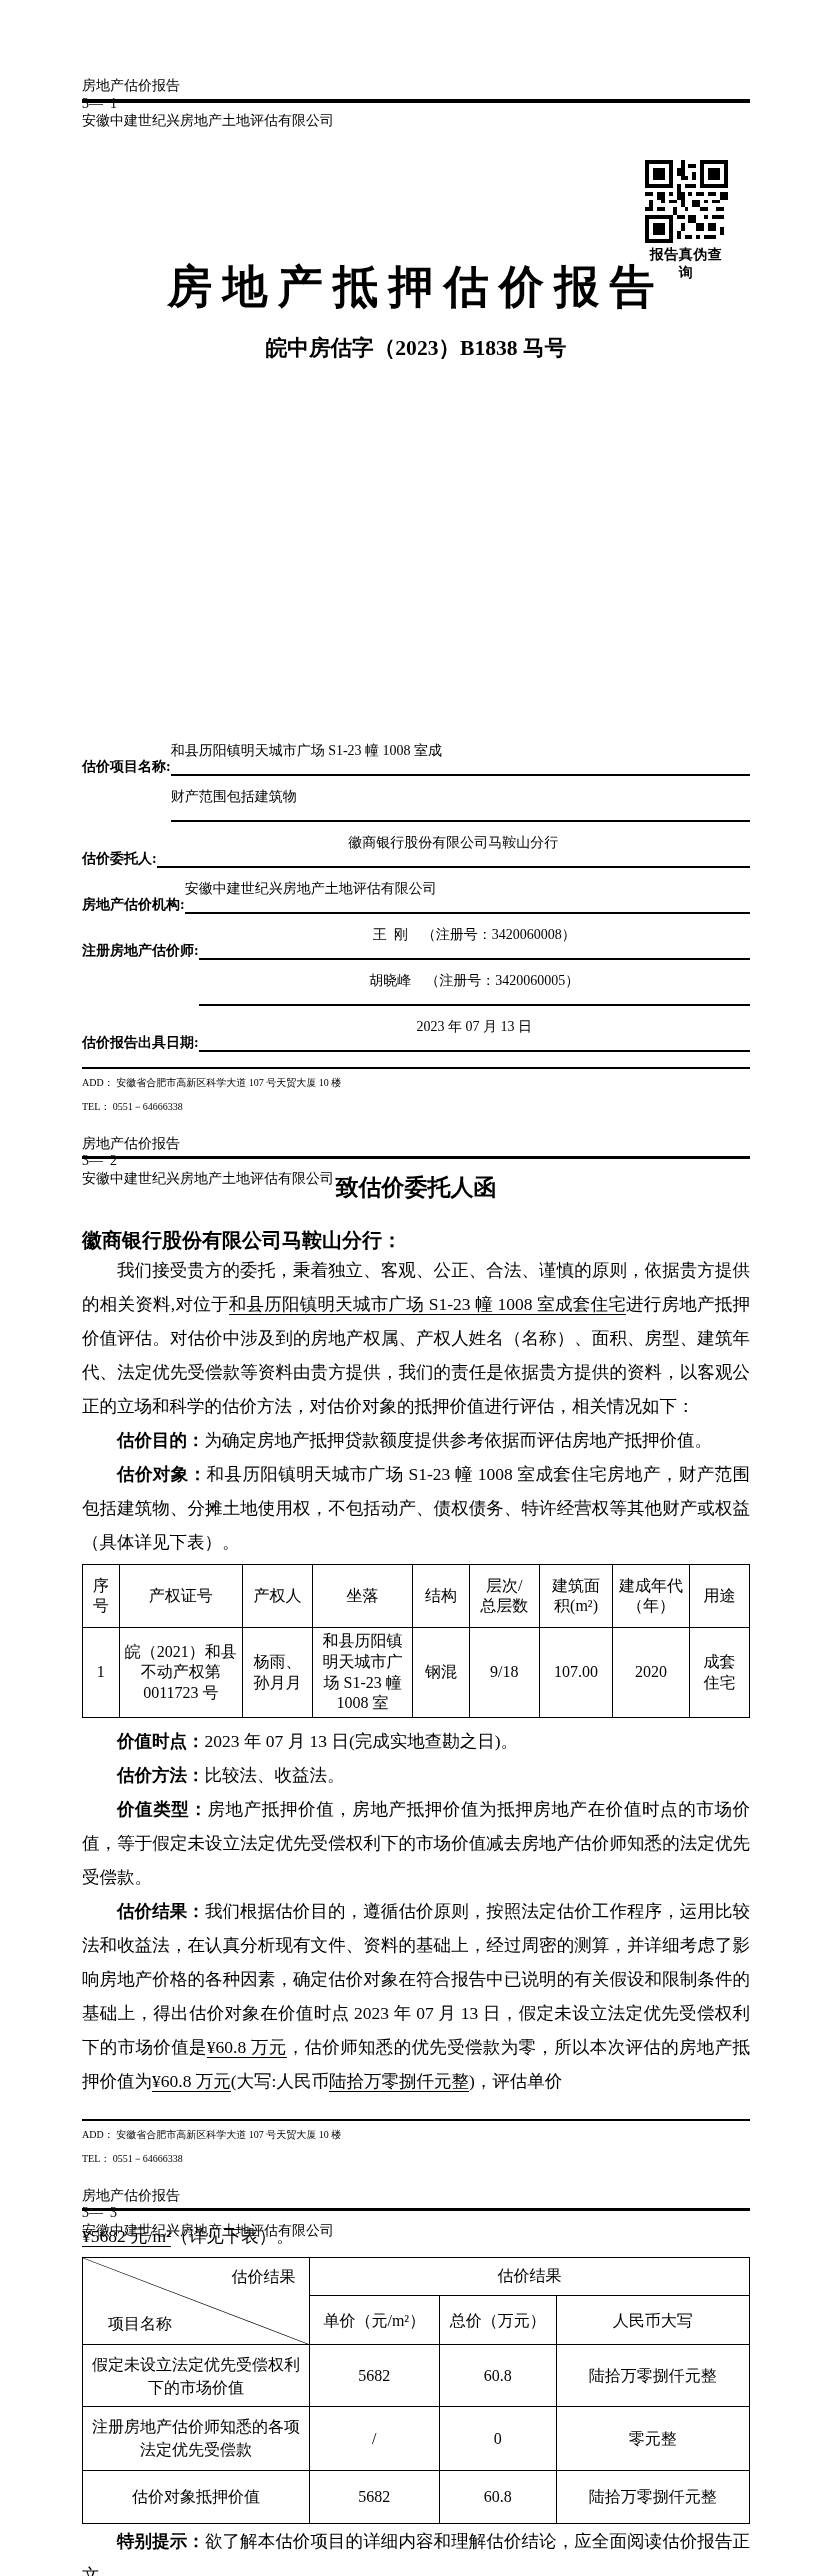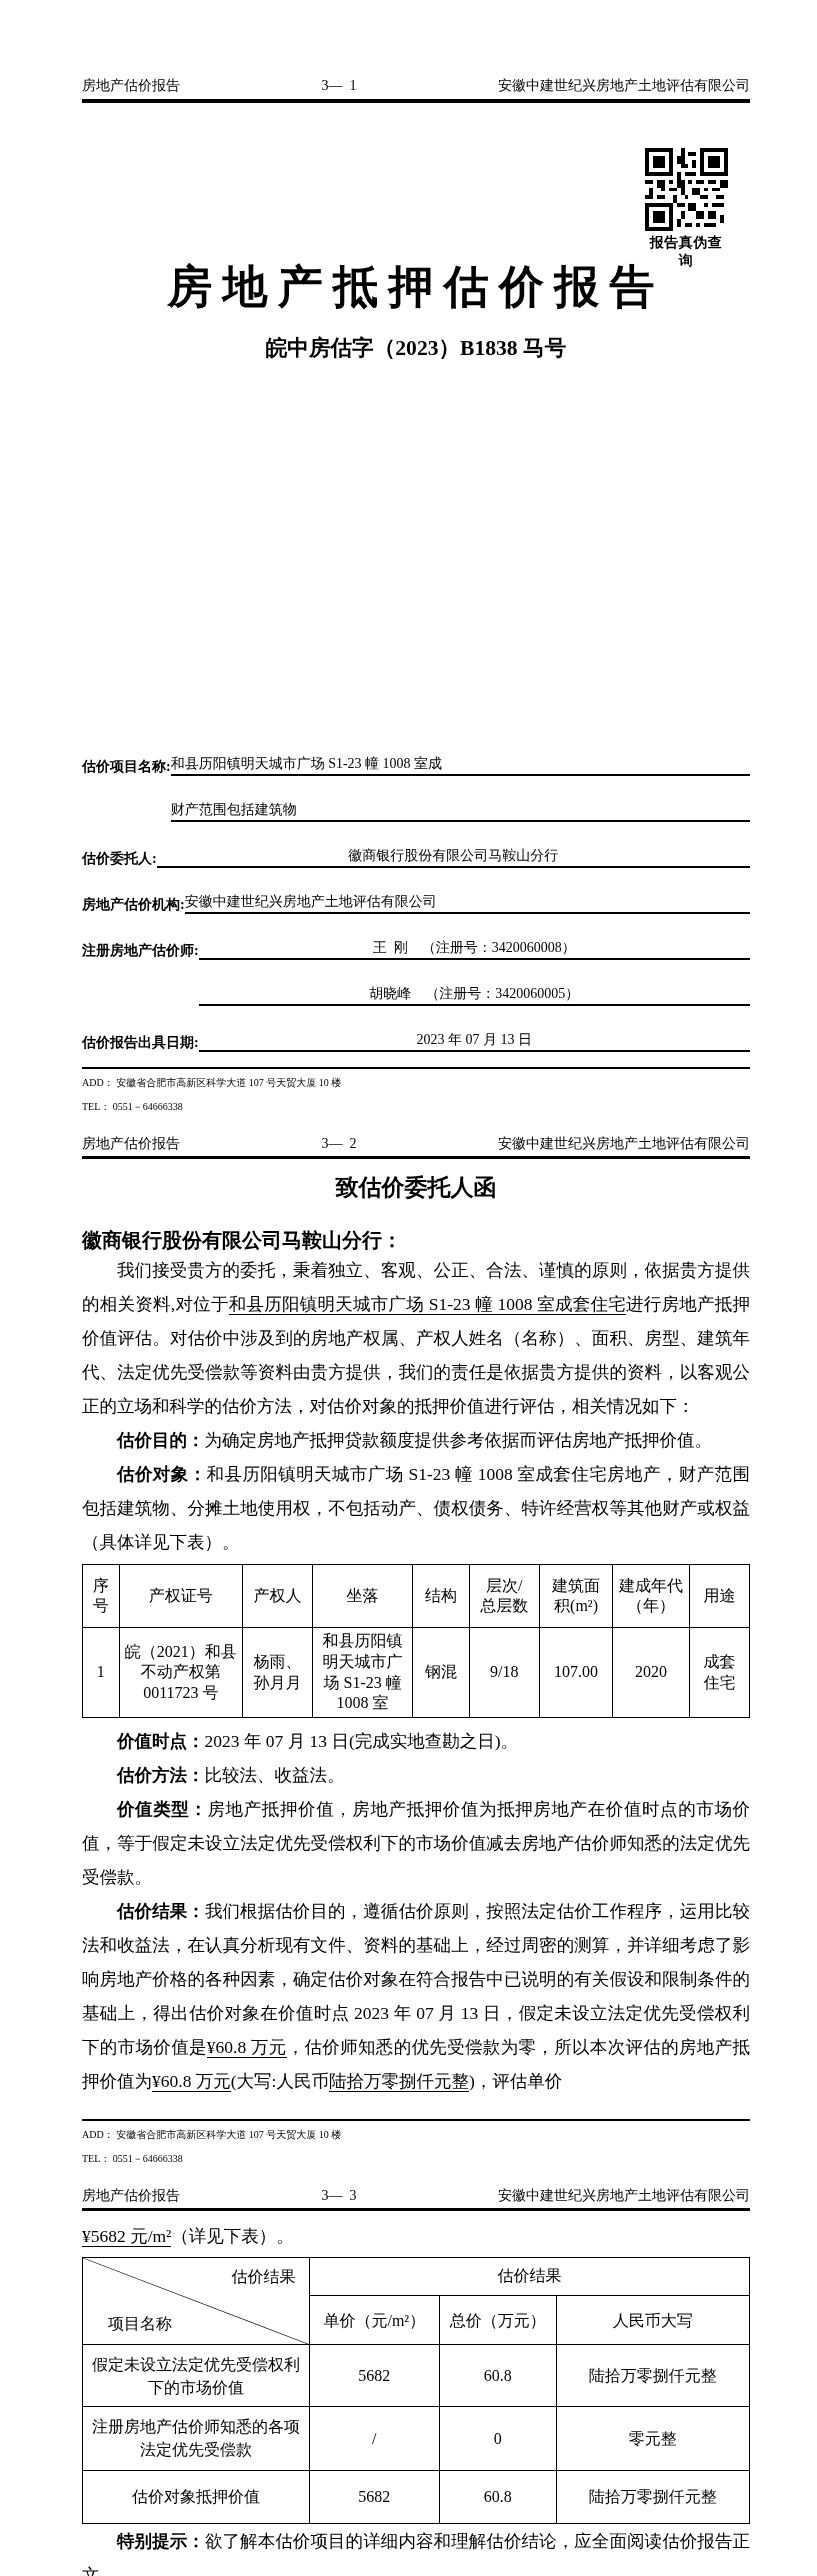--- a/index.html
+++ b/index.html
@@ -3,45 +3,45 @@
 <meta charset="utf-8">
 <style>
   html,body{margin:0;padding:0;background:#fff;color:#000;
     font-family:"Liberation Serif","DejaVu Serif",serif;}
   .doc{width:818px;background:#fff;}
   .page{position:relative;width:818px;overflow:hidden;background:#fff;}
   .page1{height:1128px}.page2{height:1051px}.page3{height:1121px}
 
   
   .phead{position:absolute;left:82px;right:68px;display:flex;
-    justify-content:space-between;align-items:baseline;font-size:14px;line-height:17.5px;white-space:pre;}
+    justify-content:space-between;align-items:baseline;font-size:14px;line-height:17.5px;white-space:pre;flex-direction:column;}
   .p1 .phead{top:77px}.p2 .phead{top:6.7px}.p3 .phead{top:7.7px}
   .rule{position:absolute;left:82px;right:68px;background:#000;}
   .rule-top1{top:99px;height:3.6px}
   .rule-top2{top:28px;height:2.6px}
   .rule-top3{top:29px;height:2.6px}
   .pfoot{position:absolute;left:82px;right:68px;}
   .p1 .pfoot{bottom:11.3px}.p2 .pfoot{bottom:10.3px}
   .frule{height:2.6px;background:#000;}
   .fline{font-size:10px;line-height:19.6px;margin-top:4.1px;white-space:pre;}
   .fline:first-of-type{margin-top:7.2px}
 
   
-  .qr{position:absolute;top:148px;right:89px;width:86px;text-align:center;}
+  .qr{position:absolute;top:160px;right:89px;width:86px;text-align:center;}
   .qr svg{display:block;margin:0 auto;}
   .qrcap{font-size:14px;font-weight:bold;margin-top:3.1px;letter-spacing:0.5px;}
   .p1body{padding:260px 68px 0 82px;}
   .rtitle{font-size:45px;font-weight:bold;text-align:center;letter-spacing:10.3px;
     line-height:54px;margin:0;}
   .rnum{font-size:21.6px;font-weight:bold;text-align:center;margin-top:19.6px;line-height:29px;}
   .fields{margin-top:367px;font-size:14px;}
   .frow{display:flex;align-items:flex-end;height:46px;}
   .flabel{font-weight:bold;white-space:pre;}
   .ghost{visibility:hidden;}
-  .fval{flex:1;border-bottom:2.1px solid #000;text-align:center;white-space:pre;padding-bottom:1px;}
+  .fval{flex:1;border-bottom:2.1px solid #000;text-align:center;white-space:pre;padding-bottom:14px;}
   .fval.left{text-align:left;}
 
   
   .p2body{padding:41px 68px 0 82px;}
   .p3body{padding:40px 68px 0 82px;}
   .ltitle{font-size:23px;font-weight:bold;text-align:center;line-height:29px;margin:4px;}
   .salut{font-size:20px;font-weight:bold;margin-top:26px;line-height:25px;}
   .body p{font-size:17.5px;line-height:34px;margin:0;text-align:justify;text-indent:2em;}
   .body p.noind{text-indent:0;}
   .blabel{font-weight:bold;}

